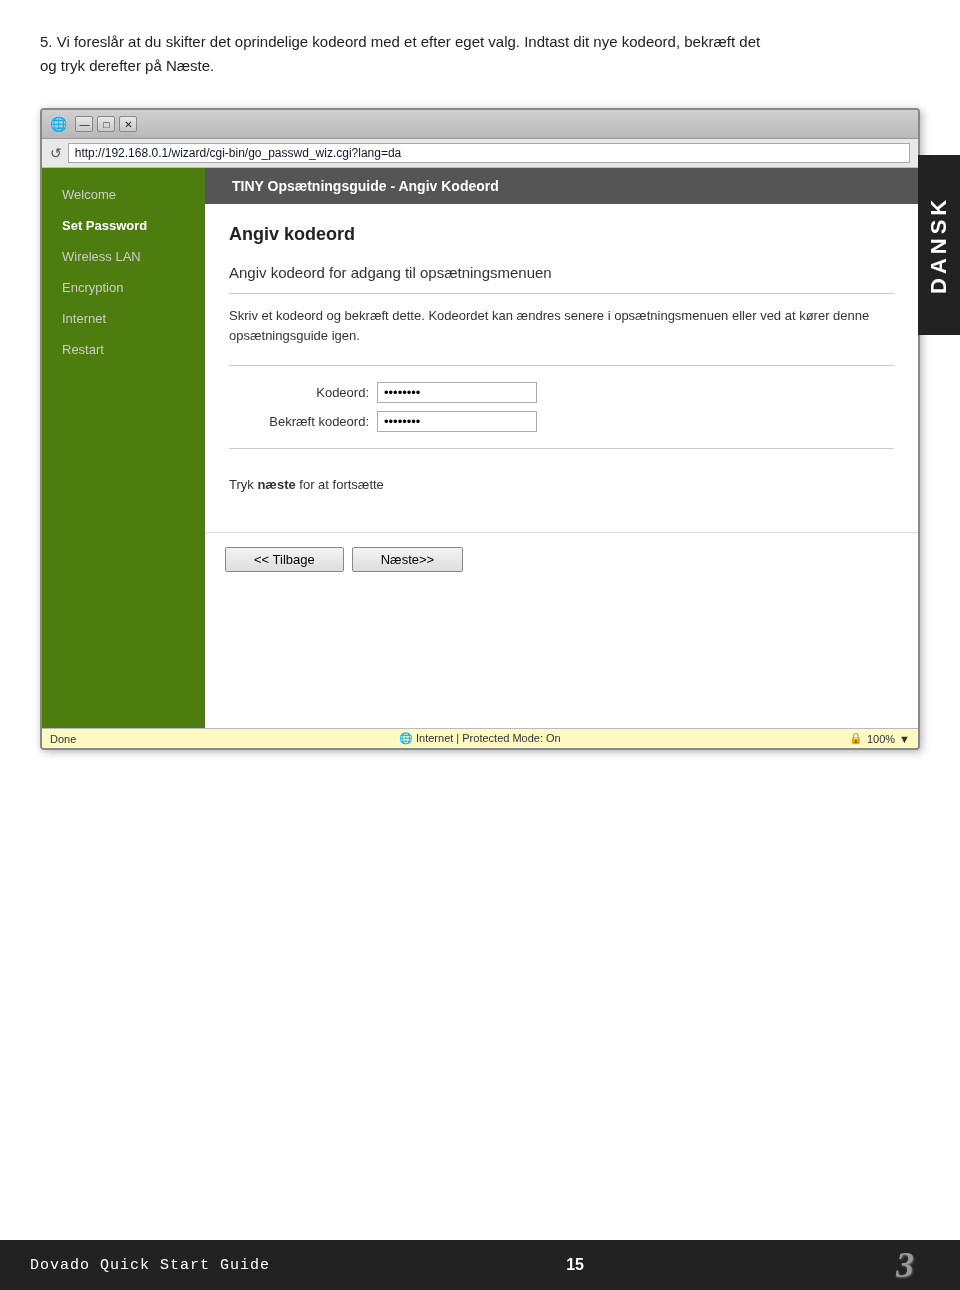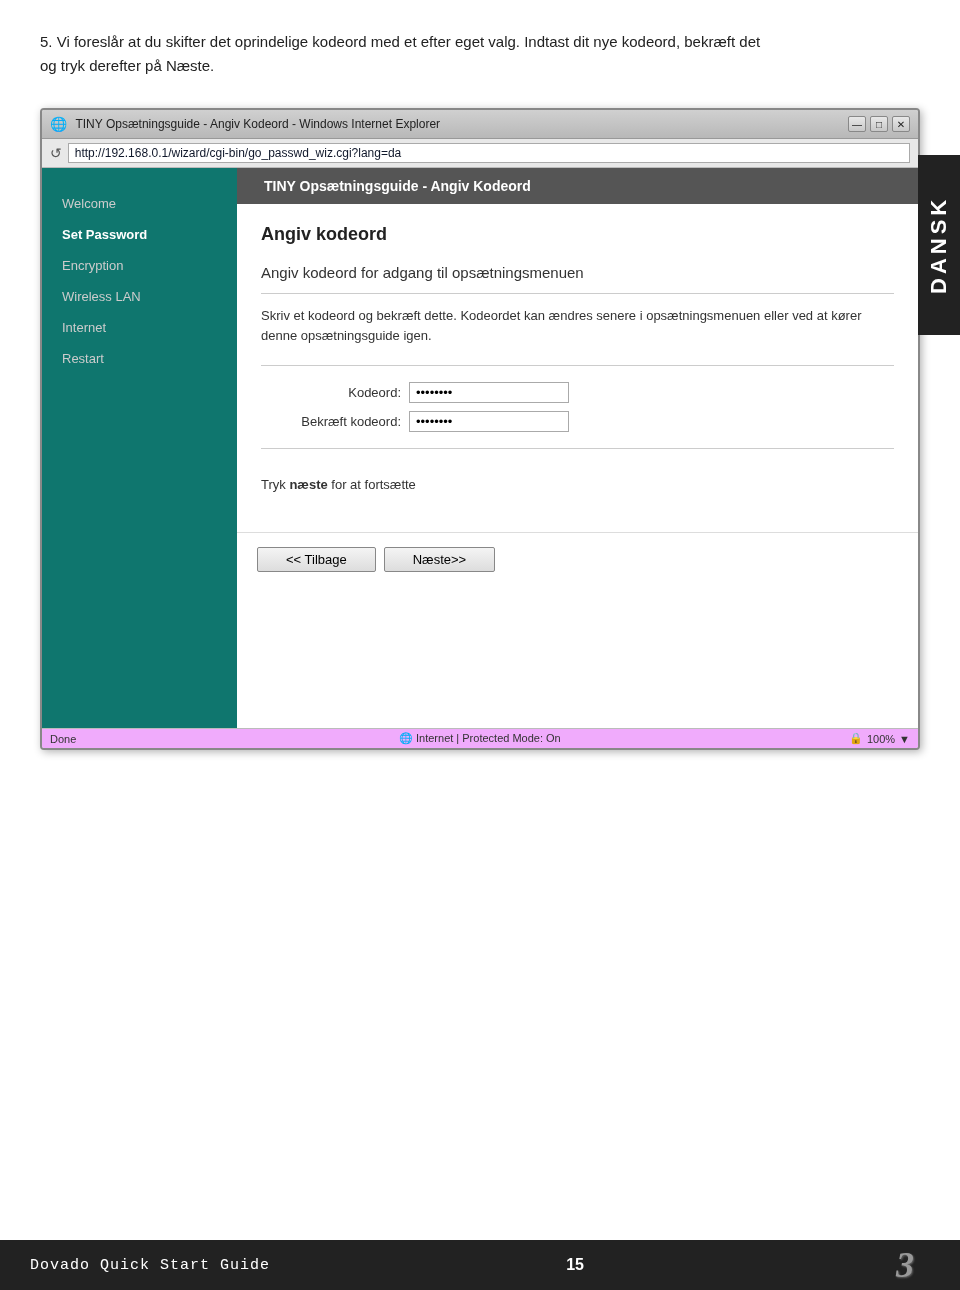--- a/index.html
+++ b/index.html
@@ -112,23 +112,23 @@
 
     
     .browser-content {
       display: flex;
       background: #fff;
       min-height: 560px;
     }
 
     
     .nav-sidebar {
-      width: 195px;
-      background: #0f766e;
-      padding: 20px 0;
+      width: 163px;
+      background: #4d7c0f;
+      padding: 11px 0;
       flex-shrink: 0;
     }
     .nav-item {
       padding: 8px 20px;
       color: #ccc;
       font-size: 13px;
       cursor: pointer;
     }
     .nav-item.active {
       color: #fff;
@@ -221,21 +221,21 @@
       padding: 4px 28px;
       font-size: 13px;
       border: 1px solid #888;
       background: linear-gradient(to bottom, #f4f4f4, #ddd);
       cursor: pointer;
       border-radius: 2px;
     }
 
     
     .browser-statusbar {
-      background: #f0abfc;
+      background: #fef9c3;
       border-top: 1px solid #bbb;
       padding: 3px 8px;
       font-size: 11px;
       color: #333;
       display: flex;
       align-items: center;
       gap: 8px;
     }
     .status-left { flex: 1; }
     .status-center { flex: 2; text-align: center; }
@@ -290,40 +290,39 @@
 </div>
 
 <div class="dansk-label">
   <span>DANSK</span>
 </div>
 
 <div class="browser-window">
 
   <div class="browser-titlebar">
     <span class="icon-globe">🌐</span>
-    <span class="browser-title-text">TINY Opsætningsguide - Angiv Kodeord - Windows Internet Explorer</span>
     <div class="browser-controls">
       <span>—</span>
       <span>□</span>
       <span>✕</span>
     </div>
   </div>
 
   <div class="browser-addressbar">
     <span class="back-arrow">↺</span>
     <input class="address-input" type="text" value="http://192.168.0.1/wizard/cgi-bin/go_passwd_wiz.cgi?lang=da" readonly="" style="">
   </div>
 
   <div class="browser-content">
 
     <div class="nav-sidebar">
       <div class="nav-item">Welcome</div>
       <div class="nav-item active"><strong>Set Password</strong></div>
+      <div class="nav-item">Wireless LAN</div>
       <div class="nav-item">Encryption</div>
-      <div class="nav-item">Wireless LAN</div>
       <div class="nav-item">Internet</div>
       <div class="nav-item">Restart</div>
     </div>
 
     <div class="main-content">
 
       <div class="content-header">
         <span>TINY Opsætningsguide - Angiv Kodeord</span>
       </div>
 

